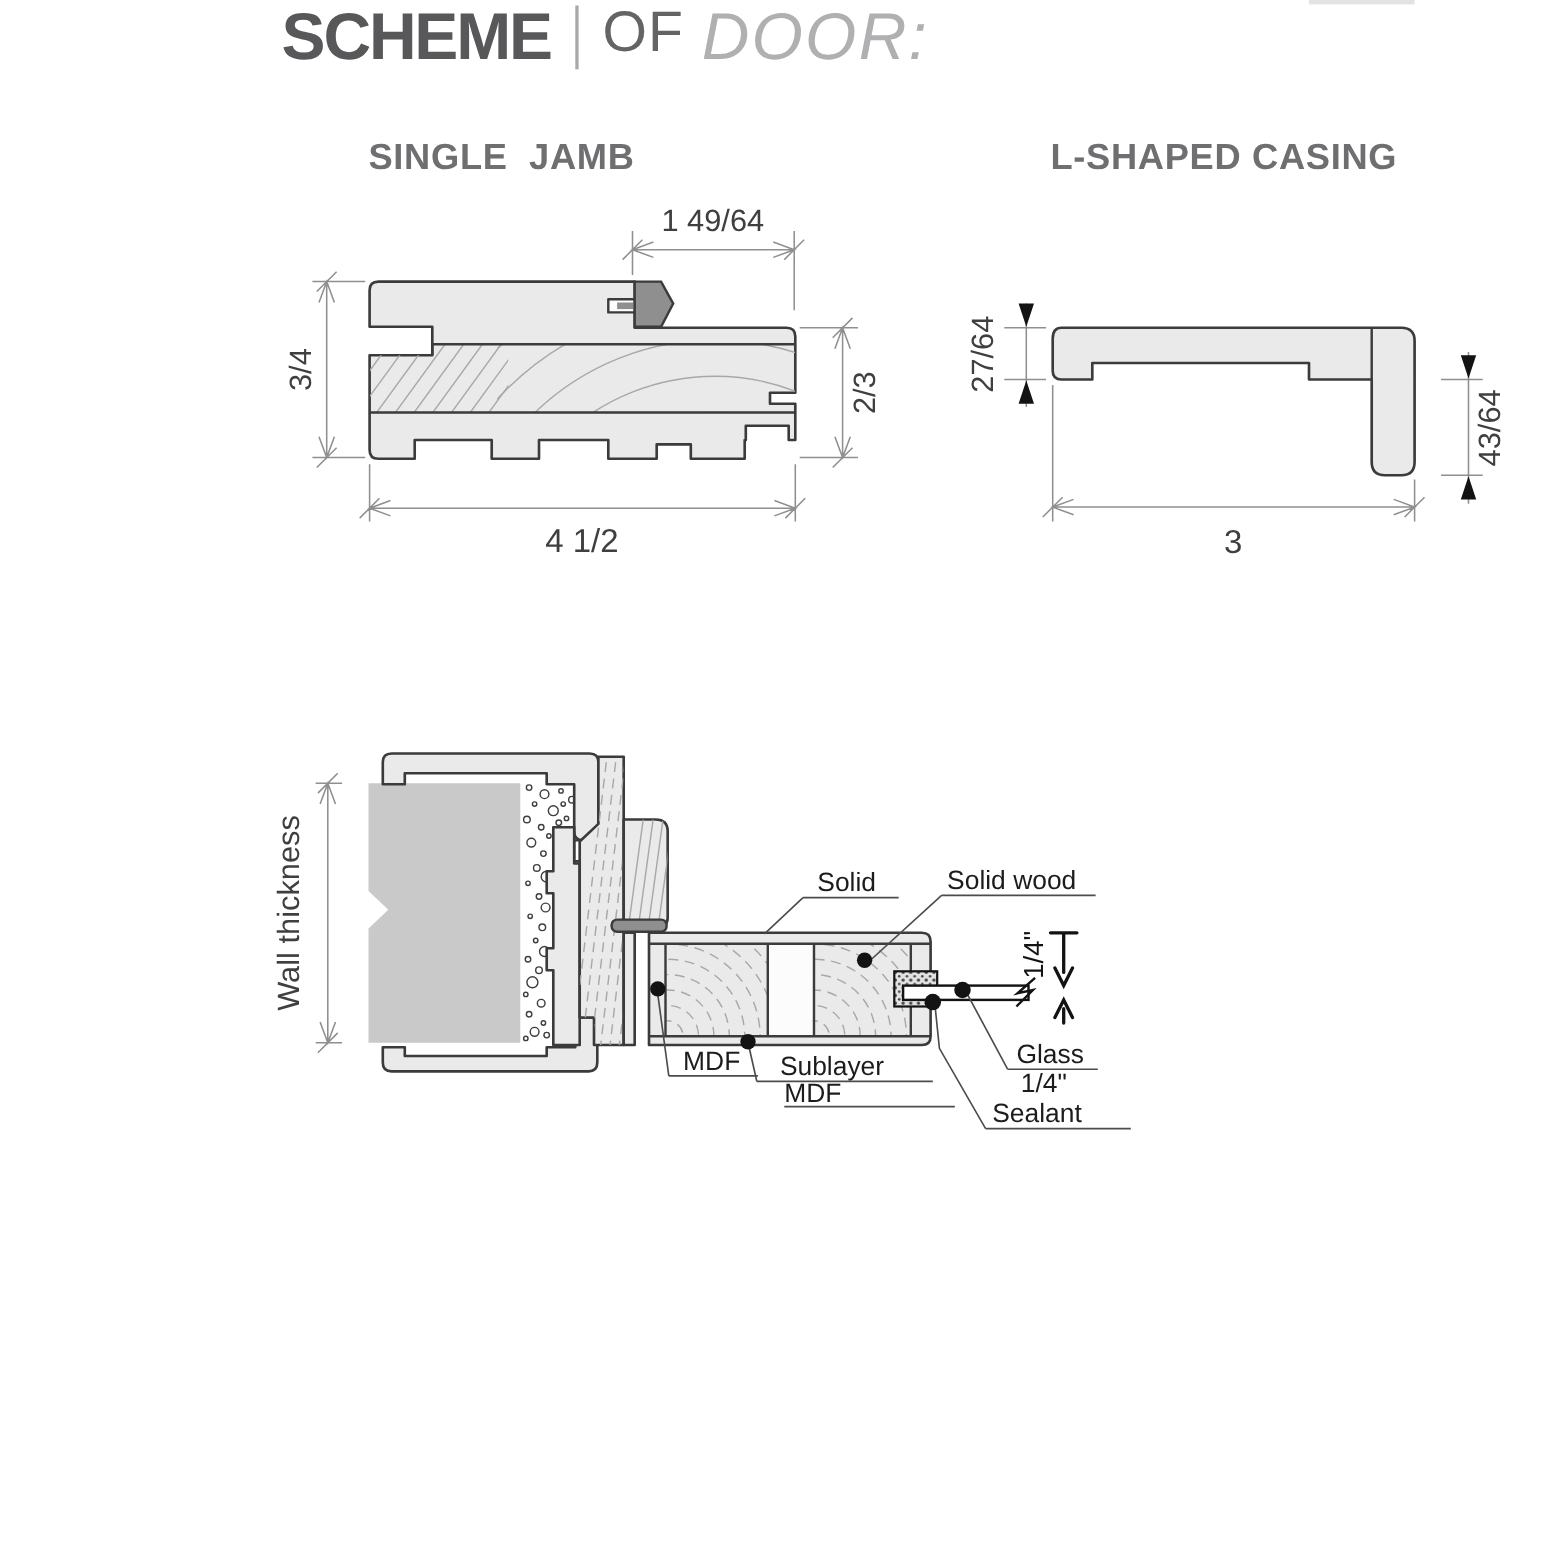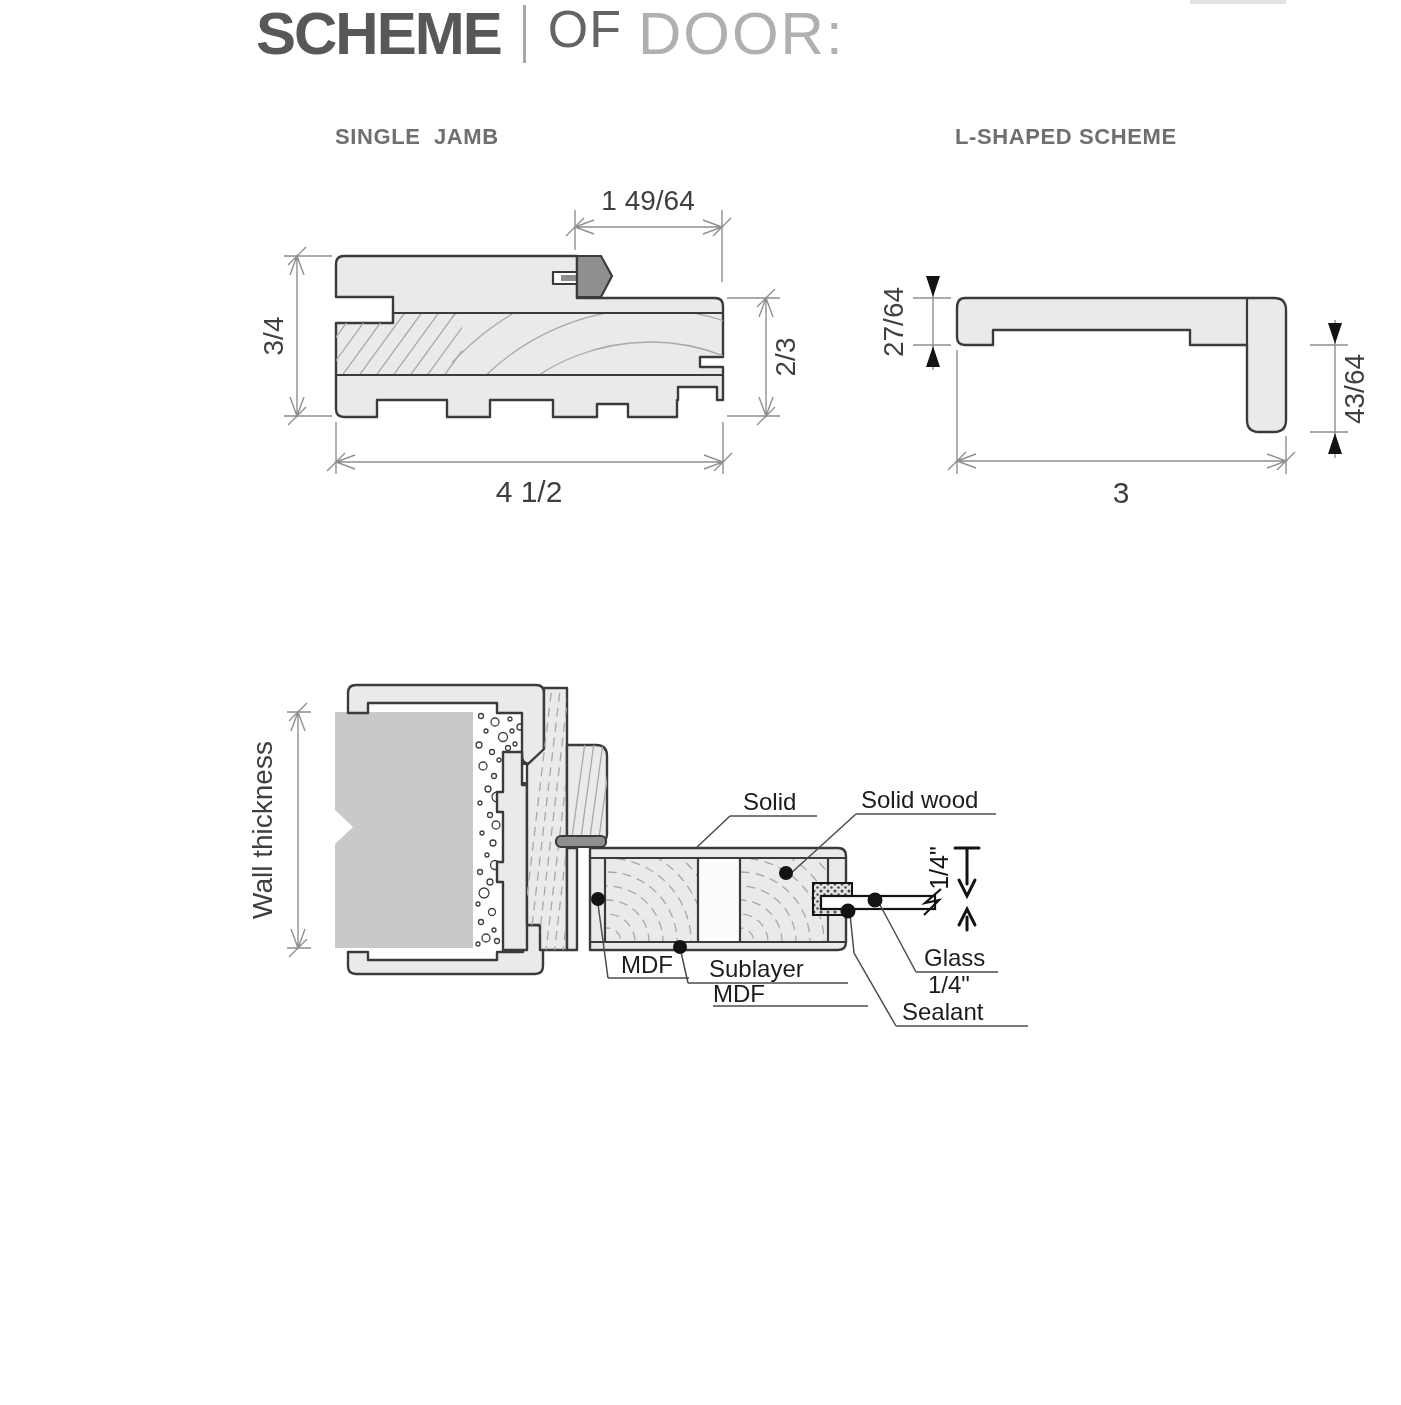--- a/index.html
+++ b/index.html
@@ -2,22 +2,22 @@
 <html style="--bg: #ffffff; --outline: #3b3b3c; --fill: #eaeaeb; --wall: #c9c9ca; --seal: #8f8f8f; --grain: #a8a8a8; --dim: #8f8f91; --dim-text: #3f3f41; --label: #1c1c1c; --heading: #6f6f72; --title-primary: #58585b; --title-secondary: #646467; --title-tertiary: #b0b0b2;"><head>
 <meta charset="utf-8">
 <style>
   html,body{margin:0;padding:0;background:#fff;}
   #page{position:relative;width:1401px;height:1156px;background:var(--bg,#fff);overflow:hidden;
         font-family:"Liberation Sans", sans-serif;}
   #title{position:absolute;left:256px;top:2px;display:flex;align-items:flex-start;}
   .t-primary{font-size:60px;font-weight:800;color:var(--title-primary);letter-spacing:-2px;line-height:1.05;}
   .t-divider{width:3px;height:58px;background:#a8a8aa;margin:3px 22px 0 22px;}
   .t-secondary{font-size:52px;font-weight:300;color:var(--title-secondary);line-height:1.05;letter-spacing:1px;margin-right:16px;}
-  .t-tertiary{font-size:60px;font-weight:300;color:var(--title-tertiary);line-height:1.05;letter-spacing:2px;}
-  .heading{position:absolute;font-size:22px;font-weight:bold;color:var(--heading);letter-spacing:0.6px;white-space:pre;}
+  .t-tertiary{font-size:60px;font-weight:300;color:var(--title-tertiary);line-height:1.05;letter-spacing:2px;font-style:italic;}
+  .heading{position:absolute;font-size:33px;font-weight:bold;color:var(--heading);letter-spacing:0.6px;white-space:pre;}
   #artifact{position:absolute;left:1190px;top:0;width:96px;height:4px;background:#e3e3e4;}
   svg{position:absolute;left:0;top:0;}
   svg text{font-family:"Liberation Sans", sans-serif;}
   .ol{fill:var(--fill);stroke:var(--outline);stroke-width:2.4;stroke-linejoin:round;}
   .white-bit{fill:#fff;stroke:var(--outline);stroke-width:2.2;stroke-linejoin:round;}
   .wall{fill:var(--wall);stroke:none;}
   .seal{fill:var(--seal);stroke:var(--outline);stroke-width:2.2;}
   .grain{stroke:var(--grain);stroke-width:1.3;fill:none;}
   .grain-d{stroke:var(--grain);stroke-width:1.3;fill:none;stroke-dasharray:9 6;}
   .iline{stroke:var(--outline);stroke-width:2.2;fill:none;}
@@ -40,21 +40,21 @@
   <div id="artifact"></div>
 
   <div id="title">
     <span class="t-primary">SCHEME</span>
     <span class="t-divider"></span>
     <span class="t-secondary">OF</span>
     <span class="t-tertiary">DOOR:</span>
   </div>
 
   <div class="heading" style="left:335px;top:124px;">SINGLE  JAMB</div>
-  <div class="heading" style="left:955px;top:124px;">L-SHAPED SCHEME</div>
+  <div class="heading" style="left:955px;top:124px;">L-SHAPED CASING</div>
 
   <svg width="1401" height="1405" viewBox="0 0 1401 1405">
     <defs>
       <clipPath id="jambClip">
           <path d="M 336,264 Q 336,256 344,256 L 577,256 L 577,298 L 715,298 Q 723,298 723,306 L 723,357 L 700,357 L 700,367 L 723,367 L 723,400 L 717,400 L 717,387 L 678,387 L 678,400 L 677,400 L 677,417 L 628,417 L 628,404 L 597,404 L 597,417 L 553,417 L 553,400 L 490,400 L 490,417 L 447,417 L 447,400 L 377,400 L 377,417 L 344,417 Q 336,417 336,409 L 336,323 L 393,323 L 393,297 L 336,297 Z"></path>
         </clipPath>
       <clipPath id="bandDiag">
           <rect x="336" y="313" width="126" height="62"></rect>
         </clipPath>
       <clipPath id="bandArc">

